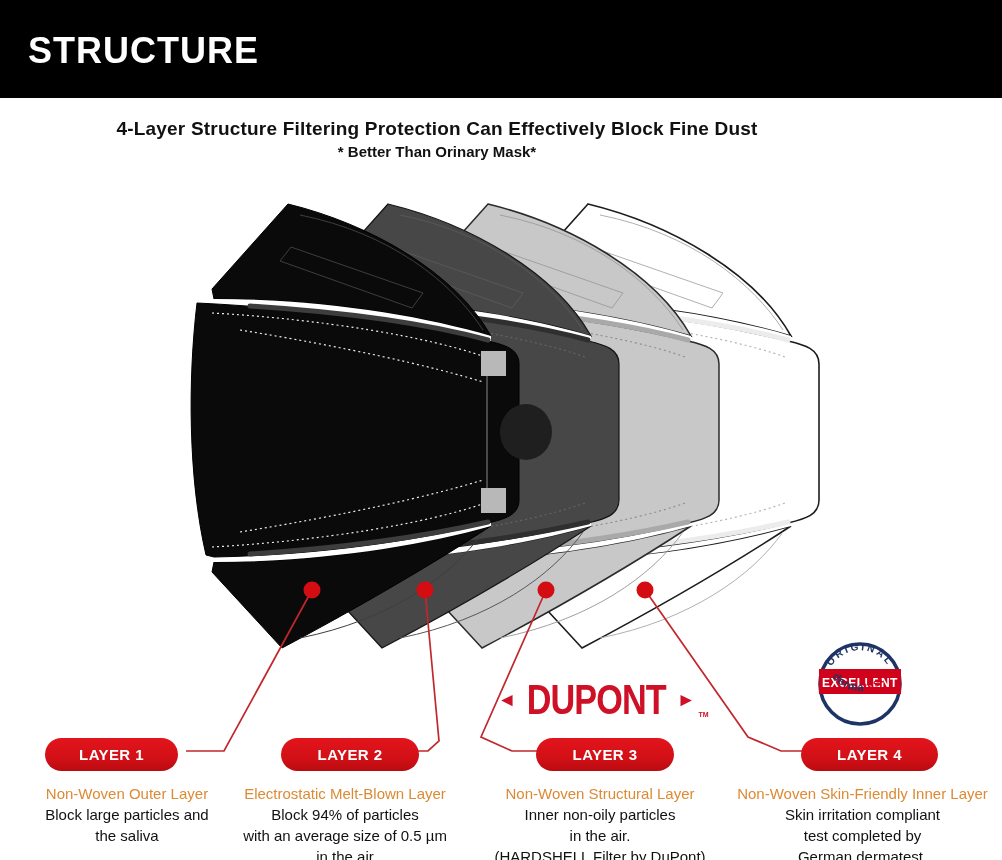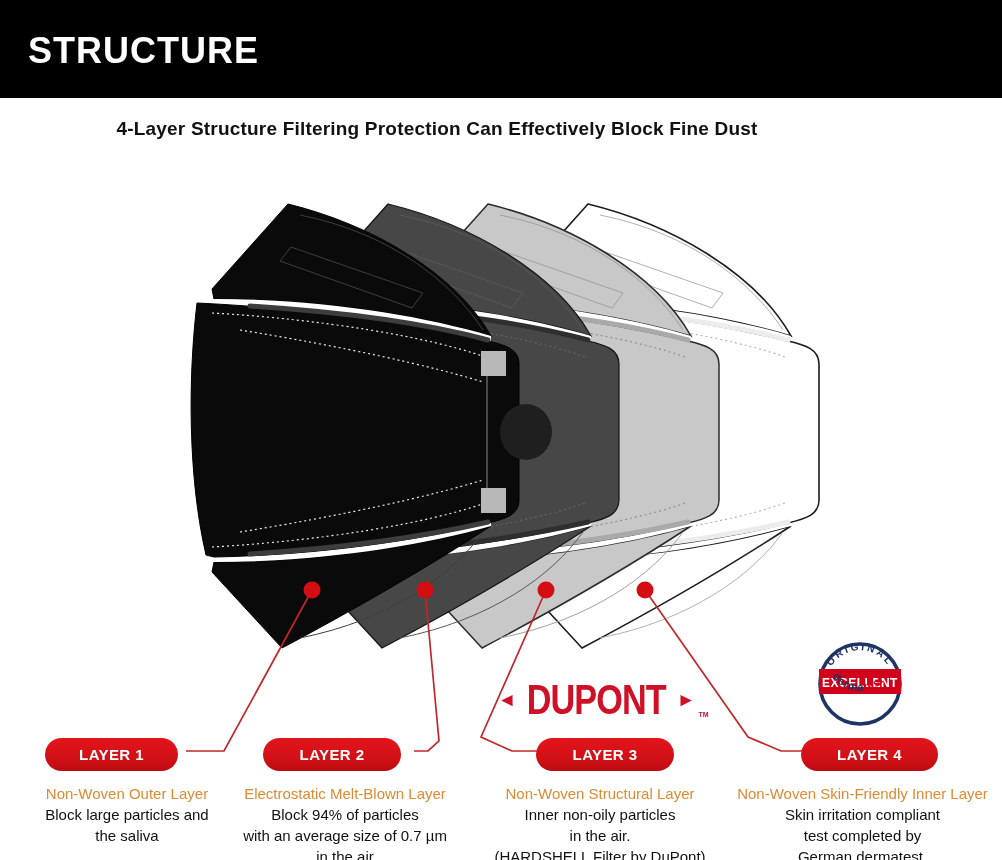--- a/index.html
+++ b/index.html
@@ -49,21 +49,21 @@
   }
   .dupont .tm{font-size:7px;font-weight:bold;align-self:flex-end;margin-bottom:8px;}
   
   .pill{
     position:absolute;top:738px;height:33px;border-radius:17px;
     background:linear-gradient(180deg,#e3141c 0%,#d01016 65%,#b90a10 100%);
     color:#ffffff;font-size:15px;font-weight:bold;letter-spacing:.4px;
     display:flex;align-items:center;justify-content:center;
   }
   #pill-1{left:45px;width:133px;}
-  #pill-2{left:263px;width:138px;}
+  #pill-2{left:281px;width:138px;}
   #pill-3{left:536px;width:138px;}
   #pill-4{left:801px;width:137px;}
   
   .col{position:absolute;top:783px;text-align:center;}
   #col-1{left:12px;width:230px;}
   #col-2{left:225px;width:240px;}
   #col-3{left:480px;width:240px;}
   #col-4{left:725px;width:275px;}
   .col .heading{color:#dc8a33;font-size:15px;line-height:21px;}
   .col .line{color:#111111;font-size:15px;font-weight:normal;line-height:21px;}
@@ -72,20 +72,21 @@
 <body>
 
 <div id="canvas">
 
   <div class="header-bar">
     <div class="header-title">STRUCTURE</div>
   </div>
 
   <div class="headline">
     <div class="main">4-Layer Structure Filtering Protection Can Effectively Block Fine Dust</div>
+    <div class="sub">* Better Than Orinary Mask*</div>
   </div>
 
   <svg id="diagram" viewBox="0 0 1002 860">
     <defs>
       <g id="maskShape">
 
         <path class="flap" d="M288,204 L212,289 L214,299 C320,299 420,315 491,336 C455,272 370,224 288,204 Z"></path>
 
         <path class="flap" d="M282,648 L212,572 L214,562 C320,562 420,546 491,526 C430,566 350,612 282,648 Z"></path>
 
@@ -165,21 +166,21 @@
 
   <div class="col" id="col-1">
     <div class="heading">Non-Woven Outer Layer</div>
     <div class="line">Block large particles and</div>
     <div class="line">the saliva</div>
     <div class="line"></div>
   </div>
   <div class="col" id="col-2">
     <div class="heading">Electrostatic Melt-Blown Layer</div>
     <div class="line">Block 94% of particles</div>
-    <div class="line">with an average size of 0.7 µm</div>
+    <div class="line">with an average size of 0.5 µm</div>
     <div class="line">in the air</div>
   </div>
   <div class="col" id="col-3">
     <div class="heading">Non-Woven Structural Layer</div>
     <div class="line">Inner non-oily particles</div>
     <div class="line">in the air.</div>
     <div class="line">(HARDSHELL Filter by DuPont)</div>
   </div>
   <div class="col" id="col-4">
     <div class="heading">Non-Woven Skin-Friendly Inner Layer</div>

